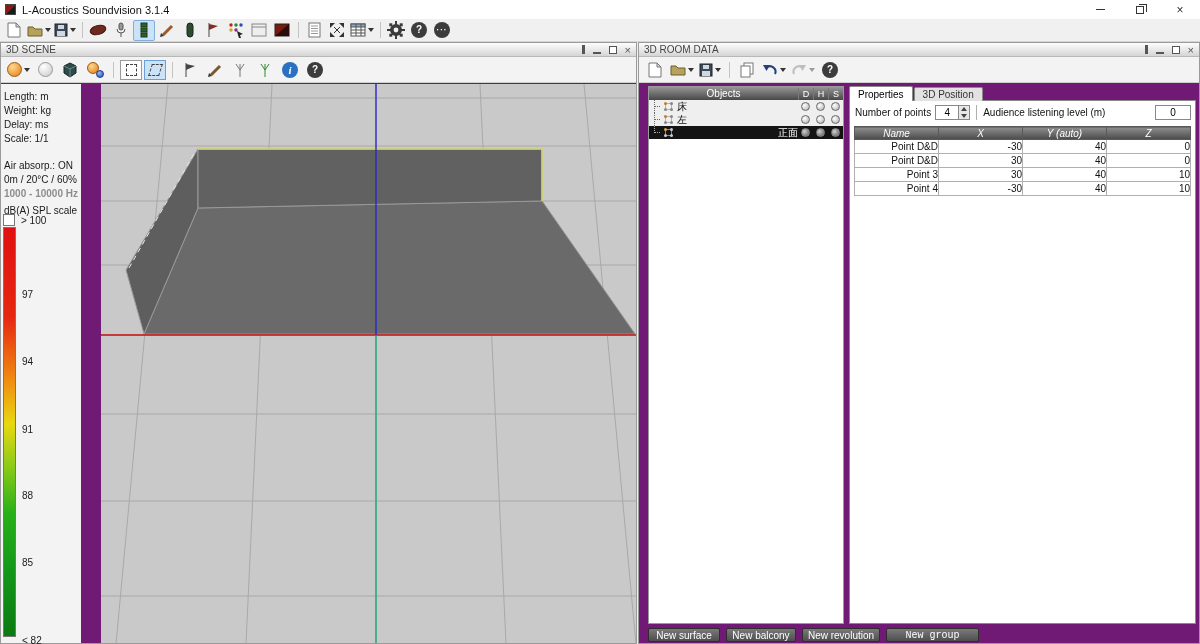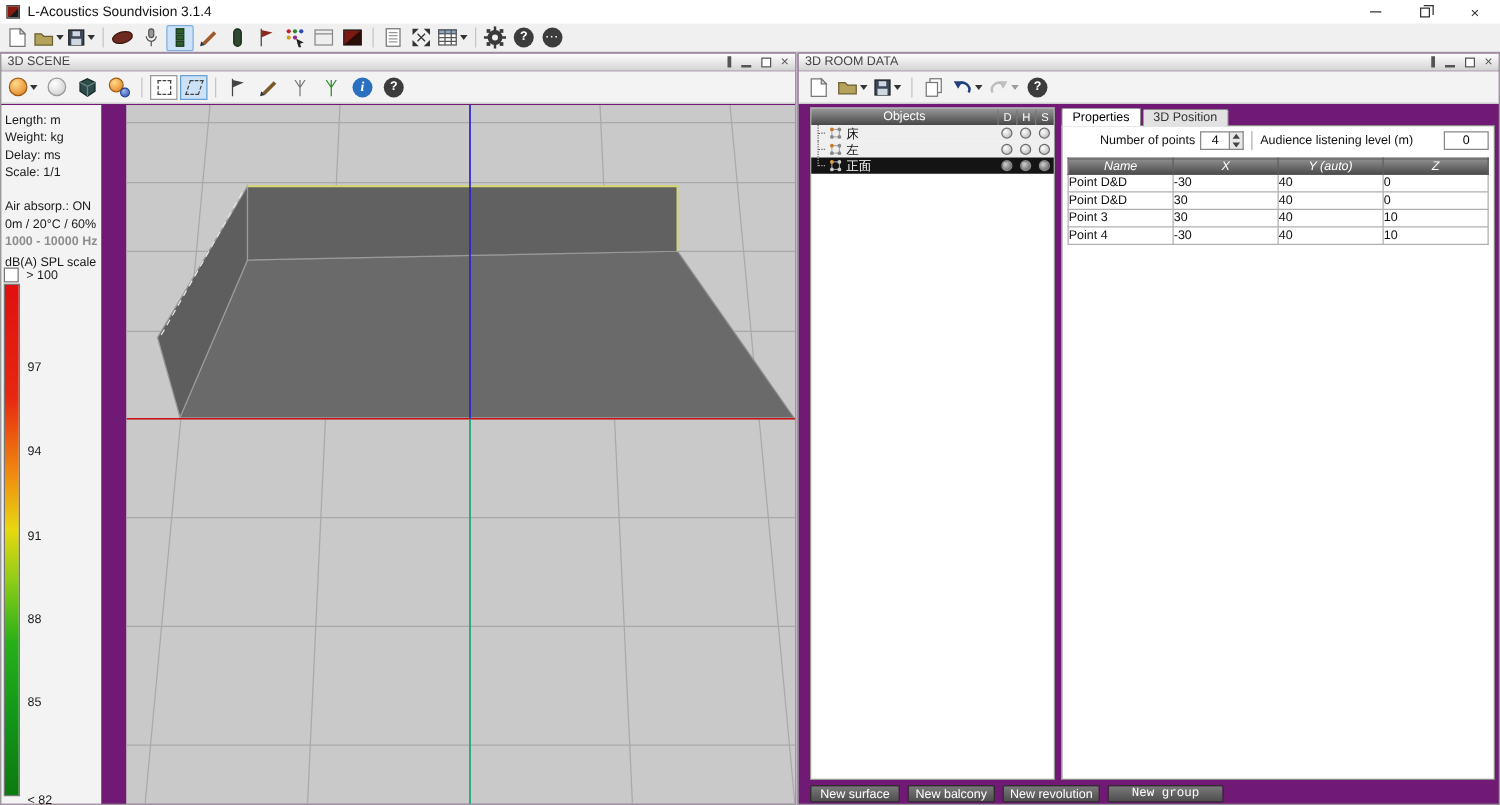--- a/index.html
+++ b/index.html
@@ -60,48 +60,48 @@
     background:linear-gradient(#e01010 0%,#e62810 22%,#f08a10 37%,#e8d810 48%,#8ecc18 58%,#28b018 70%,#12961a 85%,#0c7a10 100%);}
   .spl-tick{position:absolute;left:21px;white-space:nowrap;}
   .viewport{position:absolute;left:100px;top:0;right:0;bottom:0;background:#c9c9c9;overflow:hidden;}
 
   
   .objects-list{position:absolute;left:9px;top:43px;width:196px;height:538px;background:#fff;border:1px solid #9a9a9a;}
   .obj-header{height:13px;display:flex;background:linear-gradient(#969696,#484848);color:#fff;font-size:10px;align-items:center;}
   .obj-header-label{flex:1;text-align:center;}
   .obj-header-cell{width:15px;text-align:center;border-left:1px solid #777;font-size:9px;line-height:12px;}
   .obj-row{height:13px;display:flex;align-items:center;font-size:10px;color:#111;background:#efefef;}
-  .obj-row.selected{background:#141414;color:#fff;}
+  .obj-row.selected{background:#141414;color:#fff;text-align:right;}
   .tree{position:relative;width:13px;height:13px;flex:0 0 13px;}
   .tree::before{content:"";position:absolute;left:5px;top:0;height:13px;border-left:1px dotted #666;}
   .tree.last::before{height:7px;}
   .tree::after{content:"";position:absolute;left:5px;top:6px;width:6px;border-top:1px dotted #666;}
   .selected .tree::before,.selected .tree::after{border-color:#aaa;}
   .obj-icon{width:13px;display:flex;justify-content:center;flex:0 0 13px;}
   .obj-label{flex:1;padding-left:2px;white-space:nowrap;overflow:hidden;}
   .obj-cell{width:15px;flex:0 0 15px;display:flex;justify-content:center;}
   .radio{width:9px;height:9px;border-radius:50%;border:1px solid #6a6a6a;background:radial-gradient(circle at 35% 35%,#ffffff,#adadad);}
   .selected .radio{border-color:#888;background:radial-gradient(circle at 35% 35%,#cfcfcf,#585858);}
 
   .tabs{position:absolute;left:210px;top:43px;display:flex;align-items:flex-end;z-index:2;}
   .tab{font-size:10px;padding:0 8px;border:1px solid #8a8a8a;border-bottom:none;background:#e2e2e2;color:#333;margin-right:1px;border-radius:2px 2px 0 0;height:14px;display:flex;align-items:center;}
   .tab.active{background:#fff;height:15px;color:#000;}
   .props-box{position:absolute;left:210px;top:57px;width:347px;height:524px;background:#fff;border:1px solid #8a8a8a;}
-  .controls-row{display:flex;align-items:center;padding:4px 4px 0 5px;gap:4px;font-size:10px;color:#111;margin-left:25px;}
+  .controls-row{display:flex;align-items:center;padding:4px 4px 0 5px;gap:4px;font-size:10px;color:#111;}
   .spinbox{display:flex;height:15px;}
   .spin-input{width:24px;height:15px;border:1px solid #888;font-size:10px;text-align:center;padding:0;background:#fff;}
   .spin-btns{display:flex;flex-direction:column;width:11px;border:1px solid #888;border-left:none;background:#e8e8e8;}
   .spin-up,.spin-down{flex:1;display:flex;align-items:center;justify-content:center;}
   .spin-up::after{content:"";border-left:3px solid transparent;border-right:3px solid transparent;border-bottom:4px solid #444;}
   .spin-down::after{content:"";border-left:3px solid transparent;border-right:3px solid transparent;border-top:4px solid #444;}
   .vdiv{width:1px;align-self:stretch;background:#b0b0b0;margin:0 2px;}
   .aud-input{width:36px;height:15px;border:1px solid #888;font-size:10px;text-align:center;margin-left:auto;background:#fff;}
   .props-table{border-collapse:collapse;width:calc(100% - 8px);margin:6px 4px 0 4px;table-layout:fixed;}
   .props-table th{background:linear-gradient(#8e8e8e,#4a4a4a);color:#fff;font-weight:normal;font-size:10px;height:13px;border:1px solid #5a5a5a;font-style:italic;}
-  .props-table td{border:1px solid #b0b0b0;font-size:10px;height:14px;text-align:left;background:#fff;color:#111;}
+  .props-table td{border:1px solid #b0b0b0;font-size:10px;height:14px;text-align:right;background:#fff;color:#111;}
 
   .footer-buttons{position:absolute;left:9px;top:585px;display:flex;gap:6px;}
   .fbtn{height:14px;background:linear-gradient(#7a7a7a,#4e4e4e);color:#fff;font-size:10px;border:1px solid #2e2e2e;border-radius:2px;padding:0 4px;line-height:11px;}
   .fbtn.w1{width:72px;}.fbtn.w2{width:70px;}.fbtn.w3{width:78px;}.fbtn.w4{width:93px;font-family:Liberation Mono, monospace;}
 </style>
 </head>
 <body>
 
 <div id="window">
 

